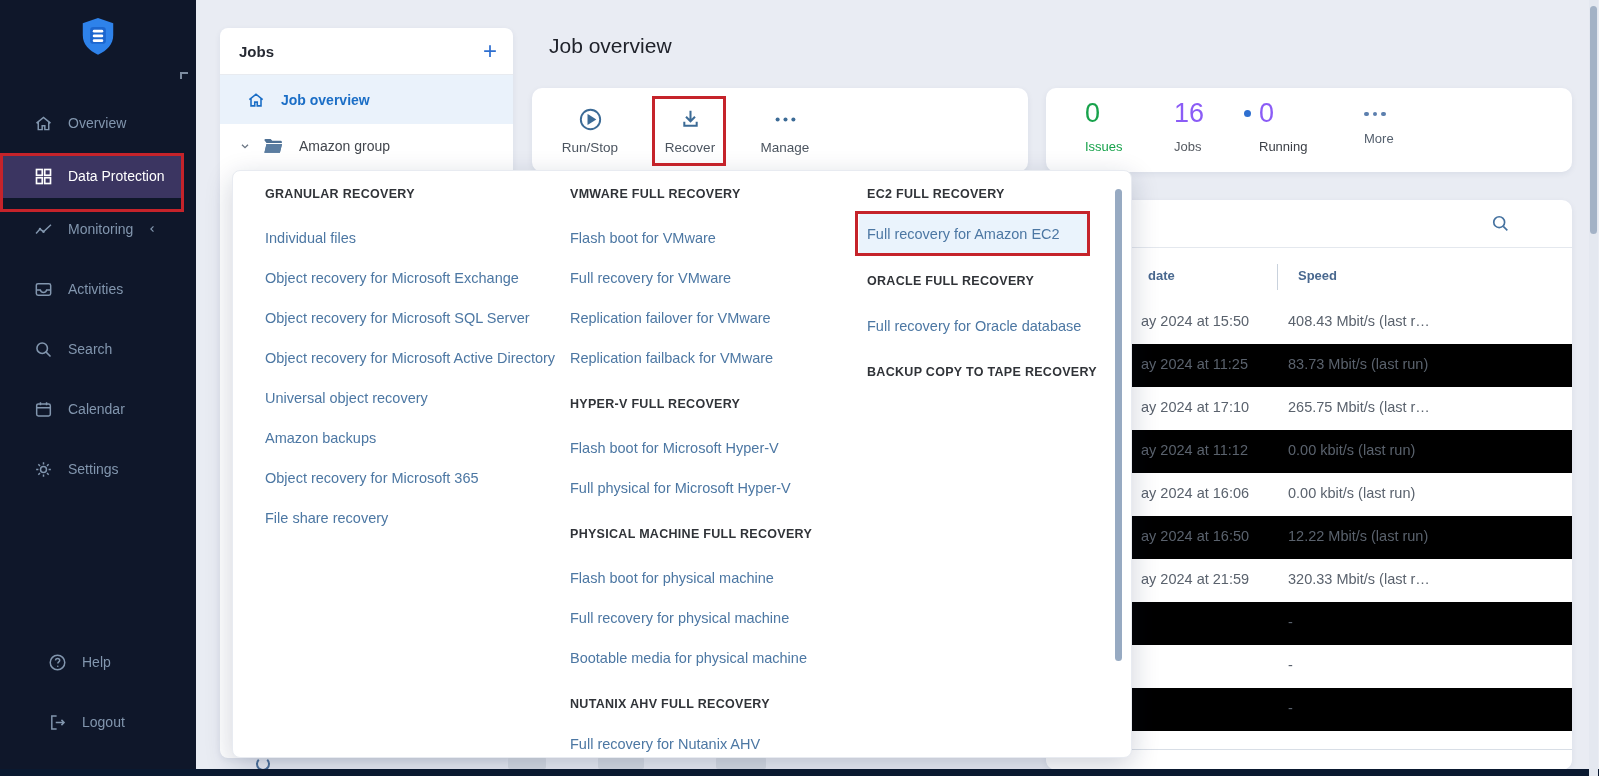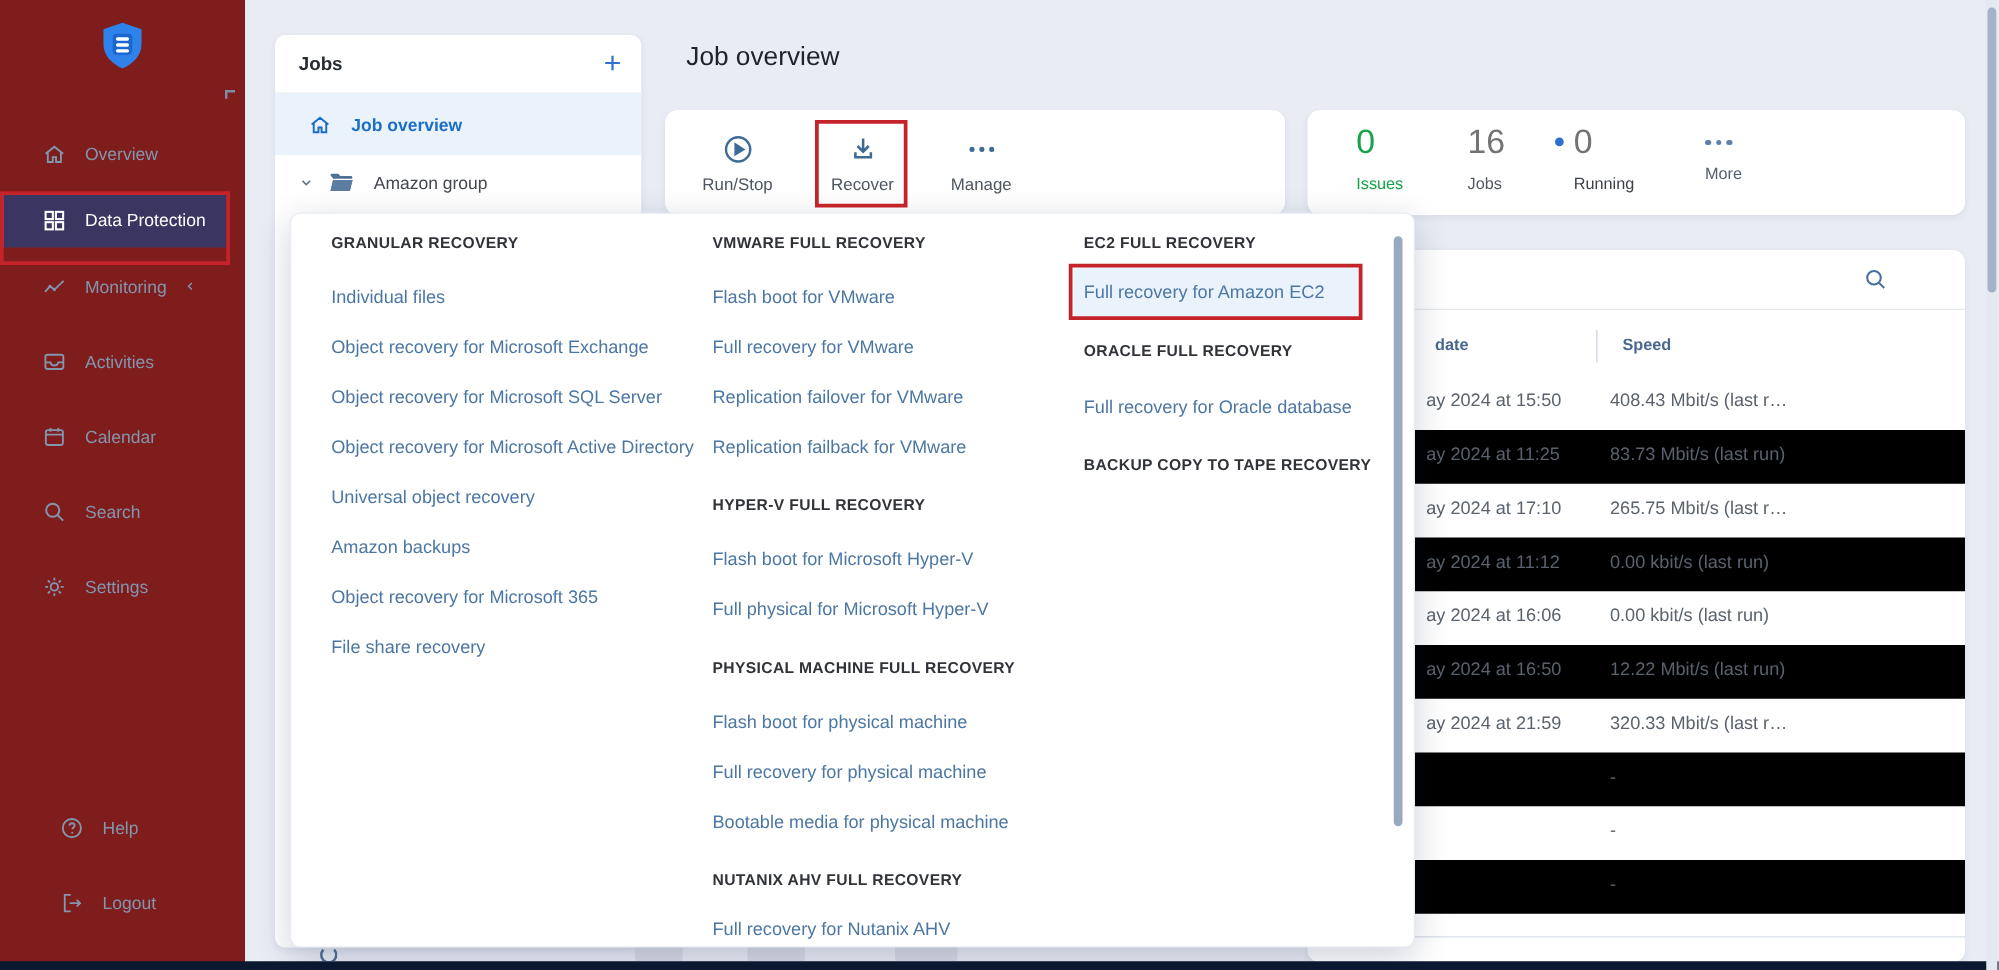--- a/index.html
+++ b/index.html
@@ -2,21 +2,21 @@
 <html><head>
 <meta charset="utf-8">
 <style>
   * { margin:0; padding:0; box-sizing:border-box; }
   html,body { width:1599px; height:776px; overflow:hidden; }
   body { font-family:"Liberation Sans", sans-serif; background:#e9ecf3; position:relative; }
   .abs { position:absolute; }
   .card { background:#fff; border-radius:10px; box-shadow:0 2px 6px rgba(20,40,90,.07); }
 
   
-  #sidebar { left:0; top:0; width:196px; height:776px; background:#7f1d1d; z-index:4; }
+  #sidebar { left:0; top:0; width:196px; height:776px; background:#0f172a; z-index:4; }
   .logo-wrap { position:absolute; left:0; top:12px; width:196px; display:flex; justify-content:center; }
   .corner-bracket { position:absolute; left:180px; top:72px; width:8px; height:7px;
     border-top:2px solid #7d8ca0; border-left:2px solid #7d8ca0; }
   .nav { position:absolute; left:0; top:93px; width:196px; }
   .nav-foot { position:absolute; left:14px; top:632px; width:196px; }
   .nav-item { position:relative; display:flex; align-items:center; height:60px; padding-left:33px;
     color:#8296ae; font-size:14px; cursor:pointer; }
   .nav-item svg { margin-right:14px; flex:0 0 auto; }
   .nav-item.active { background:#3b3561; color:#ffffff; width:183px; height:44px; margin:1px 0; }
   .nav-item.active::before { content:""; position:absolute; left:0; top:0; width:3px; height:100%; background:#2e6fd0; }
@@ -46,21 +46,21 @@
 
   
   #action-card { left:532px; top:88px; width:496px; height:84px; z-index:2; }
   .action-btn { position:absolute; top:18px; width:80px; display:flex; flex-direction:column;
     align-items:center; gap:7px; cursor:pointer; }
   .action-btn .lbl { font-size:13.5px; color:#4c5560; }
 
   
   #stats-card { left:1046px; top:88px; width:526px; height:84px; z-index:2; }
   .stat { position:absolute; top:10px; }
-  .stat .val { font-size:27px; line-height:30px; color:#737373; }
+  .stat .val { font-size:27px; line-height:30px; color:#8b5cf6; }
   .stat .lab { font-size:13px; color:#555a61; margin-top:11px; }
   .stat.green .val, .stat.green .lab { color:#17a24b; }
   .run-dot { position:absolute; left:-15px; top:12px; width:7px; height:7px; border-radius:50%; background:#2e6fd0; }
   .more-dots { display:flex; gap:4px; margin-top:12px; height:8px; align-items:center; }
   .more-dots i { width:4.5px; height:4.5px; border-radius:50%; background:#5c7fae; }
   .stat.more .lab { margin-top:13px; color:#55606e; }
 
   
   #table-card { left:1046px; top:200px; width:526px; height:570px; z-index:1; }
   .search-row { position:absolute; left:0; top:0; width:100%; height:48px; border-bottom:1px solid #e4e8ee; }
@@ -138,32 +138,32 @@
       </span>
     </div>
     <div class="nav-item">
       <svg width="21" height="21" viewBox="0 0 24 24" fill="none" stroke="#8296ae" stroke-width="1.7">
         <rect x="3.8" y="5.5" width="16.4" height="13" rx="2"></rect>
         <path d="M3.8 12.5h4.6c.5 1.8 1.7 2.8 3.6 2.8s3.1-1 3.6-2.8h4.6"></path>
       </svg>
       <span>Activities</span>
     </div>
     <div class="nav-item">
-      <svg width="21" height="21" viewBox="0 0 24 24" fill="none" stroke="#8296ae" stroke-width="1.7">
-        <rect x="4.2" y="5.8" width="15.6" height="13.6" rx="2"></rect>
-        <path d="M4.2 10h15.6M8.5 3.8v3.4M15.5 3.8v3.4"></path>
-      </svg>
-      <span>Calendar</span>
-    </div>
-    <div class="nav-item">
       <svg width="21" height="21" viewBox="0 0 24 24" fill="none" stroke="#8296ae" stroke-width="1.8">
         <circle cx="10.5" cy="10.5" r="6"></circle>
           <path d="M15 15l5 5"></path>
       </svg>
       <span>Search</span>
+    </div>
+    <div class="nav-item">
+      <svg width="21" height="21" viewBox="0 0 24 24" fill="none" stroke="#8296ae" stroke-width="1.7">
+        <rect x="4.2" y="5.8" width="15.6" height="13.6" rx="2"></rect>
+        <path d="M4.2 10h15.6M8.5 3.8v3.4M15.5 3.8v3.4"></path>
+      </svg>
+      <span>Calendar</span>
     </div>
     <div class="nav-item">
       <svg width="21" height="21" viewBox="0 0 24 24" fill="none" stroke="#8296ae" stroke-width="1.7">
         <circle cx="12" cy="12" r="3.4"></circle>
         <path d="M12 3.6v2.6M12 17.8v2.6M3.6 12h2.6M17.8 12h2.6M6.1 6.1l1.9 1.9M16 16l1.9 1.9M17.9 6.1L16 8M8 16l-1.9 1.9"></path>
       </svg>
       <span>Settings</span>
     </div>
   </div>
 

